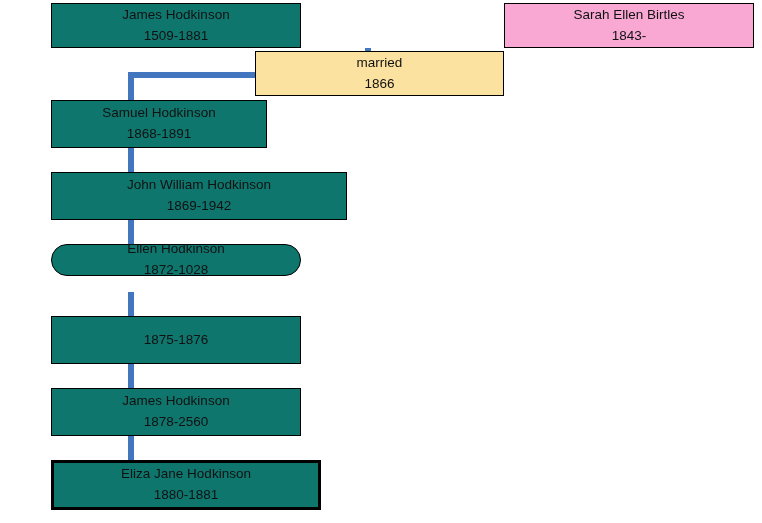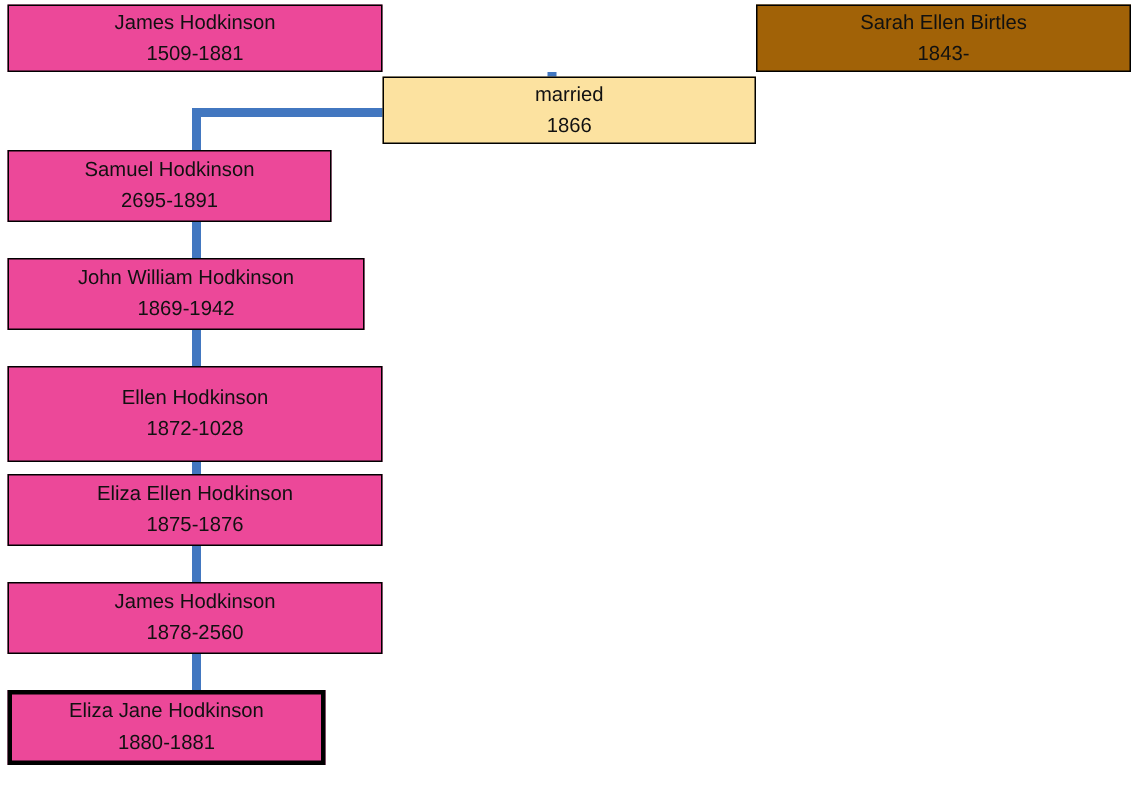--- a/index.html
+++ b/index.html
@@ -27,23 +27,23 @@
     justify-content: center;
     text-align: center;
     color: #111111;
     font-size: 13.5px;
     line-height: 1.55;
     z-index: 3;
   }
   .node .name { white-space: nowrap; }
   .node .dates { white-space: nowrap; }
 
-  .fill-blue   { background: #ec4899; }
+  .fill-blue   { background: #0f766e; margin-left: 46px; }
   .fill-yellow { background: #fce2a0; }
-  .fill-orange { background: #a16207; }
+  .fill-orange { background: #f9a8d4; }
 
   .focus {
     border: 3px solid #000000;
   }
 
   .conn {
     position: absolute;
     background: #4277c0;
     z-index: 1;
   }
@@ -75,41 +75,40 @@
   <div class="conn" style="left:128px; top:72px; width:6px; height:30px;"></div>
 
   <div class="conn" style="left:128px; top:148px; width:6px; height:26px;"></div>
   <div class="conn" style="left:128px; top:220px; width:6px; height:26px;"></div>
   <div class="conn" style="left:128px; top:292px; width:6px; height:26px;"></div>
   <div class="conn" style="left:128px; top:364px; width:6px; height:26px;"></div>
   <div class="conn" style="left:128px; top:436px; width:6px; height:26px;"></div>
 
   <div class="node fill-blue" style="left:5px; top:100px; width:216px; height:48px;">
     <span class="name">Samuel Hodkinson</span>
-    <span class="dates">2695-1891</span>
+    <span class="dates">1868-1891</span>
   </div>
 
-  <div class="node fill-blue" style="left:5px; top:172px; width:238px; height:48px;">
+  <div class="node fill-blue" style="left:5px; top:172px; width:296px; height:48px;">
     <span class="name">John William Hodkinson</span>
     <span class="dates">1869-1942</span>
   </div>
 
-  <div class="node fill-blue" style="left:5px; top:244px; width:250px; height:64px;">
+  <div class="node fill-blue" style="left:5px; top:244px; width:250px; height:32px;border-radius:17px;">
     <span class="name">Ellen Hodkinson</span>
     <span class="dates">1872-1028</span>
   </div>
 
   <div class="node fill-blue" style="left:5px; top:316px; width:250px; height:48px;">
-    <span class="name">Eliza Ellen Hodkinson</span>
     <span class="dates">1875-1876</span>
   </div>
 
   <div class="node fill-blue" style="left:5px; top:388px; width:250px; height:48px;">
     <span class="name">James Hodkinson</span>
     <span class="dates">1878-2560</span>
   </div>
 
-  <div class="node fill-blue focus" style="left:5px; top:460px; width:212px; height:50px;">
+  <div class="node fill-blue focus" style="left:5px; top:460px; width:270px; height:50px;">
     <span class="name">Eliza Jane Hodkinson</span>
     <span class="dates">1880-1881</span>
   </div>
 
 </div>
 
 </body></html>

